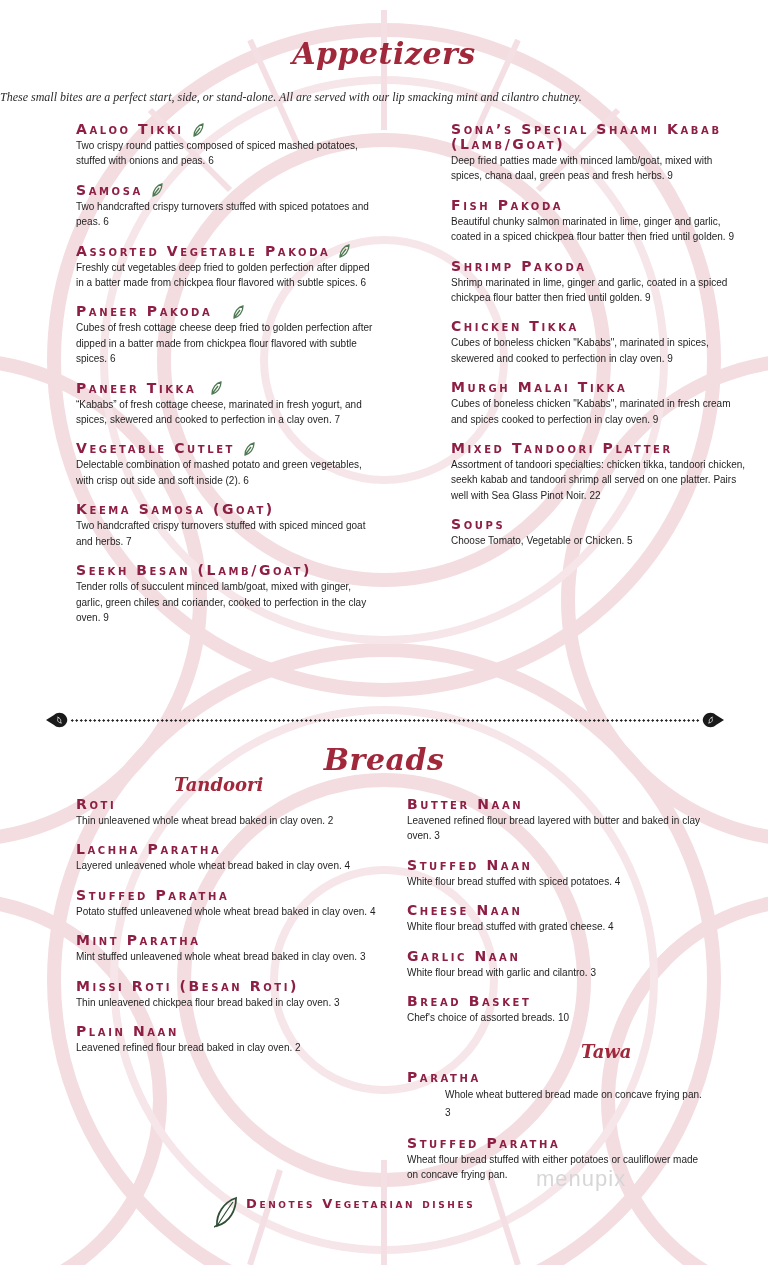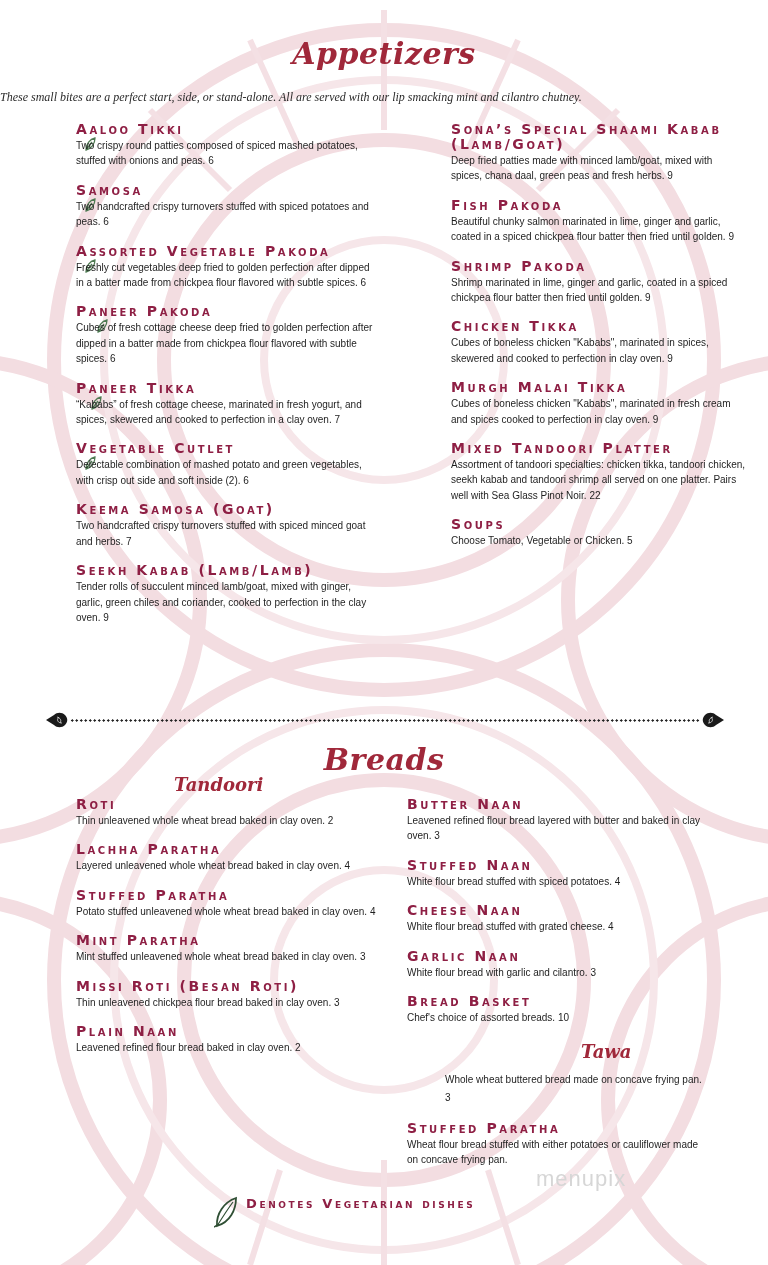--- a/index.html
+++ b/index.html
@@ -24,25 +24,25 @@
   }
   .sub-title {
     position: absolute;
     font-family: "DejaVu Serif", "Liberation Serif", serif;
     font-style: italic; color: #a0283a; font-size: 18px;
   }
 
   .col { position: absolute; width: 300px; }
   .item { margin-bottom: 14px; }
   .item-name {
-    display: flex; 
+    display: flex; align-items: center;
     font-family: "DejaVu Sans", "Liberation Sans", sans-serif;
     font-variant: small-caps; text-transform: none;
     color: #8e1f44; font-size: 14px; font-weight: bold;
-    letter-spacing: 2.6px; line-height: 15px; height: 15px; flex-direction: column;
+    letter-spacing: 2.6px; line-height: 15px; height: 15px;
   }
   .item-name.wrap { height: auto; display: block; }
   .item-desc {
     font-size: 10px; line-height: 15.4px; color: #1e1e1e; margin-top: 1px;
   }
   .leaf { display: inline-block; width: 12px; height: 14px; margin-left: 8px; vertical-align: middle; }
   .leaf svg { width: 100%; height: 100%; }
 
   .divider {
     position: absolute; top: 712px; left: 46px; width: 678px; height: 16px;
@@ -161,21 +161,21 @@
               <path d="M2 13 C2 7 6 2 11 1 C11 7 7 12 2 13 Z M2 13 L8 5" fill="none" stroke="#4e7a52" stroke-width="1.3"></path>
             </svg></span>
         </div>
       <div class="item-desc">Delectable combination of mashed potato and green vegetables, with crisp out side and soft inside (2). 6</div>
     </div>
     <div class="item">
       <div class="item-name">Keema Samosa (Goat)</div>
       <div class="item-desc">Two handcrafted crispy turnovers stuffed with spiced minced goat and herbs. 7</div>
     </div>
     <div class="item">
-      <div class="item-name">Seekh Kabab (Lamb/Lamb)</div>
+      <div class="item-name">Seekh Besan (Lamb/Goat)</div>
       <div class="item-desc">Tender rolls of succulent minced lamb/goat, mixed with ginger, garlic, green chiles and coriander, cooked to perfection in the clay oven. 9</div>
     </div>
   </div>
 
   <div class="col" style="left:407px; top:122px; width:295px;margin-left:44px;">
     <div class="item">
       <div class="item-name wrap">Sona’s Special Shaami Kabab (Lamb/Goat)</div>
       <div class="item-desc">Deep fried patties made with minced lamb/goat, mixed with spices, chana daal, green peas and fresh herbs. 9</div>
     </div>
     <div class="item">
@@ -266,20 +266,21 @@
     <div class="item">
       <div class="item-name">Bread Basket</div>
       <div class="item-desc">Chef's choice of assorted breads. 10</div>
     </div>
   </div>
 
   <h2 class="sub-title" style="top:1041px; left:533px;margin-left:48px;">Tawa</h2>
 
   <div class="col" style="left:407px; top:1070px; width:295px;">
     <div class="item">
+      <div class="item-name">Paratha</div>
       <div class="item-desc" style="line-height:18px;margin-left:38px;">Whole wheat buttered bread made on concave frying pan. 3</div>
     </div>
     <div class="item">
       <div class="item-name">Stuffed Paratha</div>
       <div class="item-desc">Wheat flour bread stuffed with either potatoes or cauliflower made on concave frying pan.</div>
     </div>
   </div>
 
   <div class="watermark">menupix</div>
 

